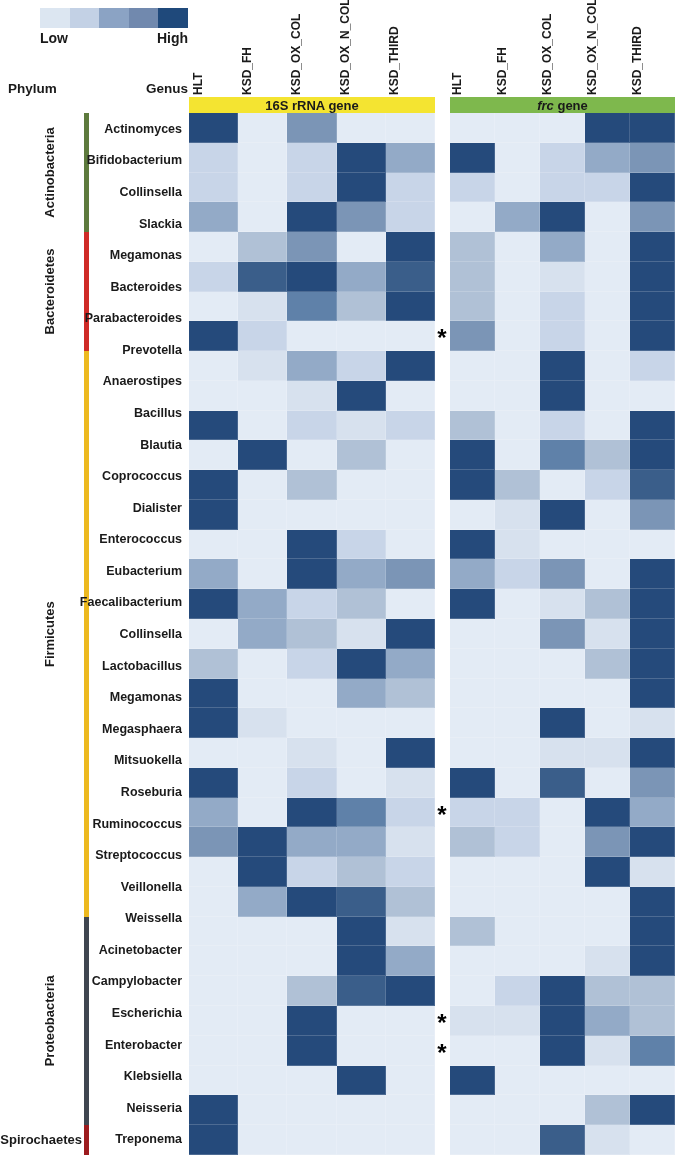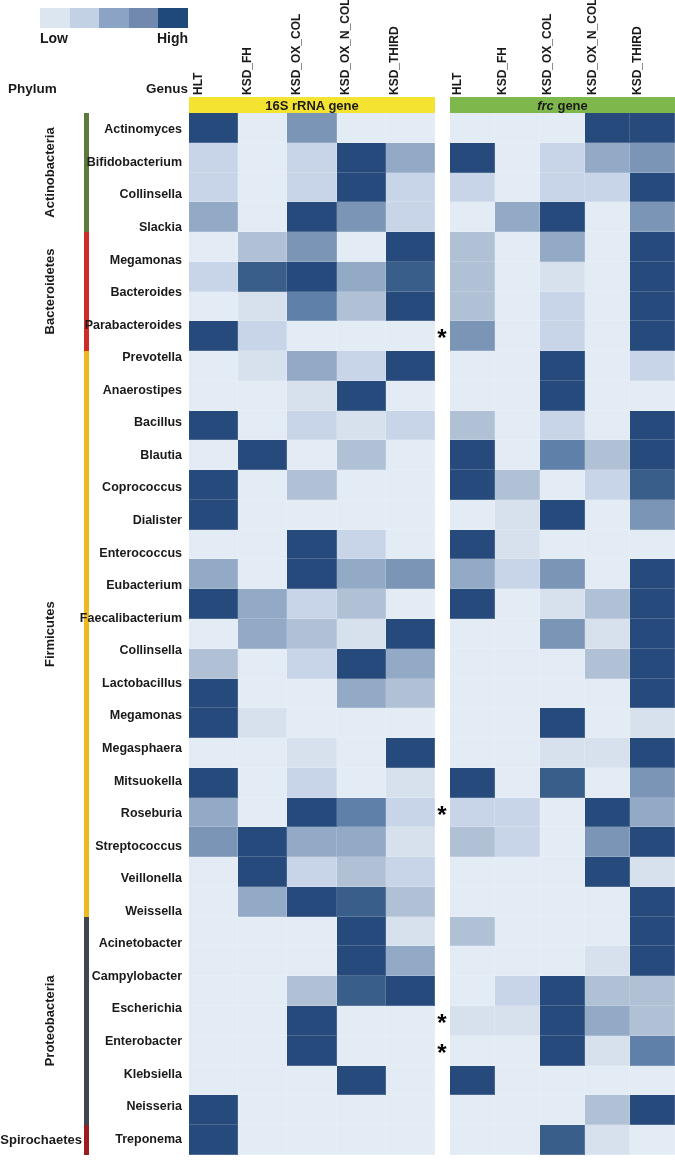--- a/index.html
+++ b/index.html
@@ -116,20 +116,21 @@
       <div class="genus-row">Dialister</div>
       <div class="genus-row">Enterococcus</div>
       <div class="genus-row">Eubacterium</div>
       <div class="genus-row">Faecalibacterium</div>
       <div class="genus-row">Collinsella</div>
       <div class="genus-row">Lactobacillus</div>
       <div class="genus-row">Megamonas</div>
       <div class="genus-row">Megasphaera</div>
       <div class="genus-row">Mitsuokella</div>
       <div class="genus-row">Roseburia</div>
+      <div class="genus-row">Ruminococcus</div>
       <div class="genus-row">Streptococcus</div>
       <div class="genus-row">Veillonella</div>
       <div class="genus-row">Weissella</div>
       <div class="genus-row">Acinetobacter</div>
       <div class="genus-row">Campylobacter</div>
       <div class="genus-row">Escherichia</div>
       <div class="genus-row">Enterobacter</div>
       <div class="genus-row">Klebsiella</div>
       <div class="genus-row">Neisseria</div>
       <div class="genus-row">Treponema</div>

